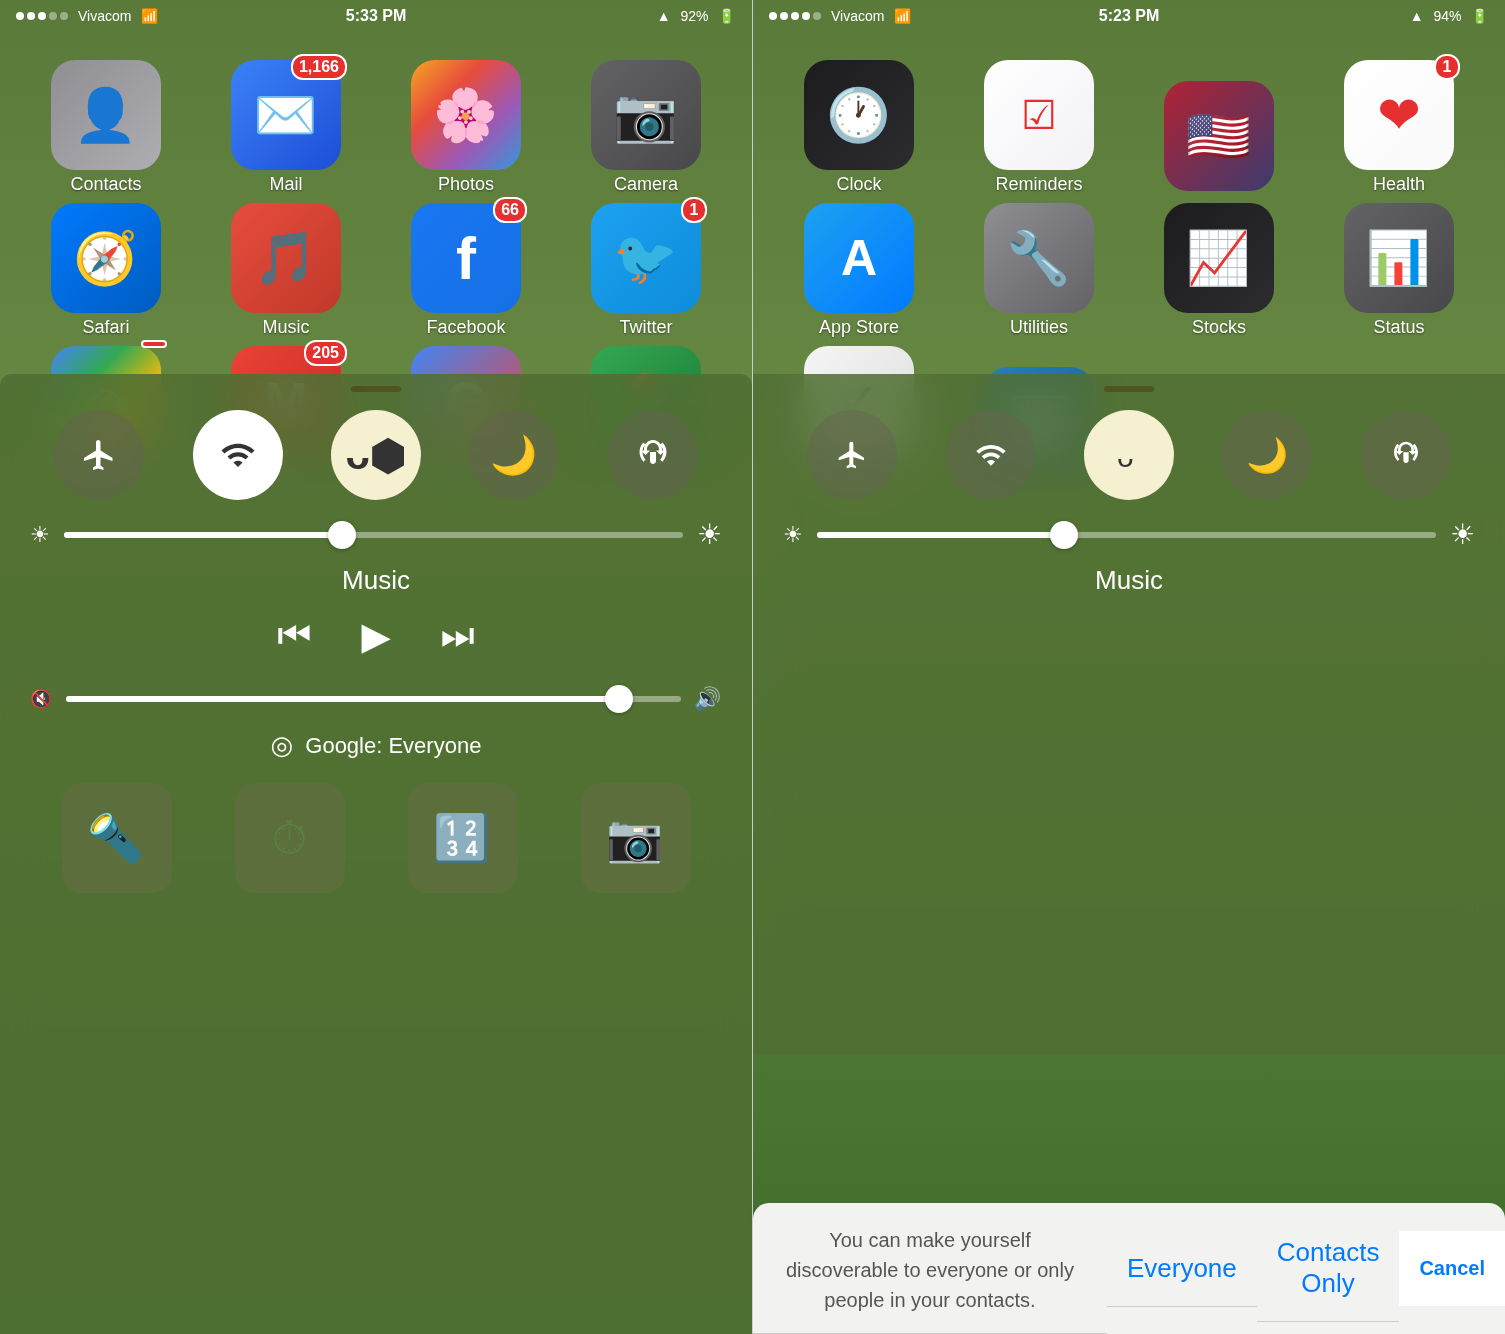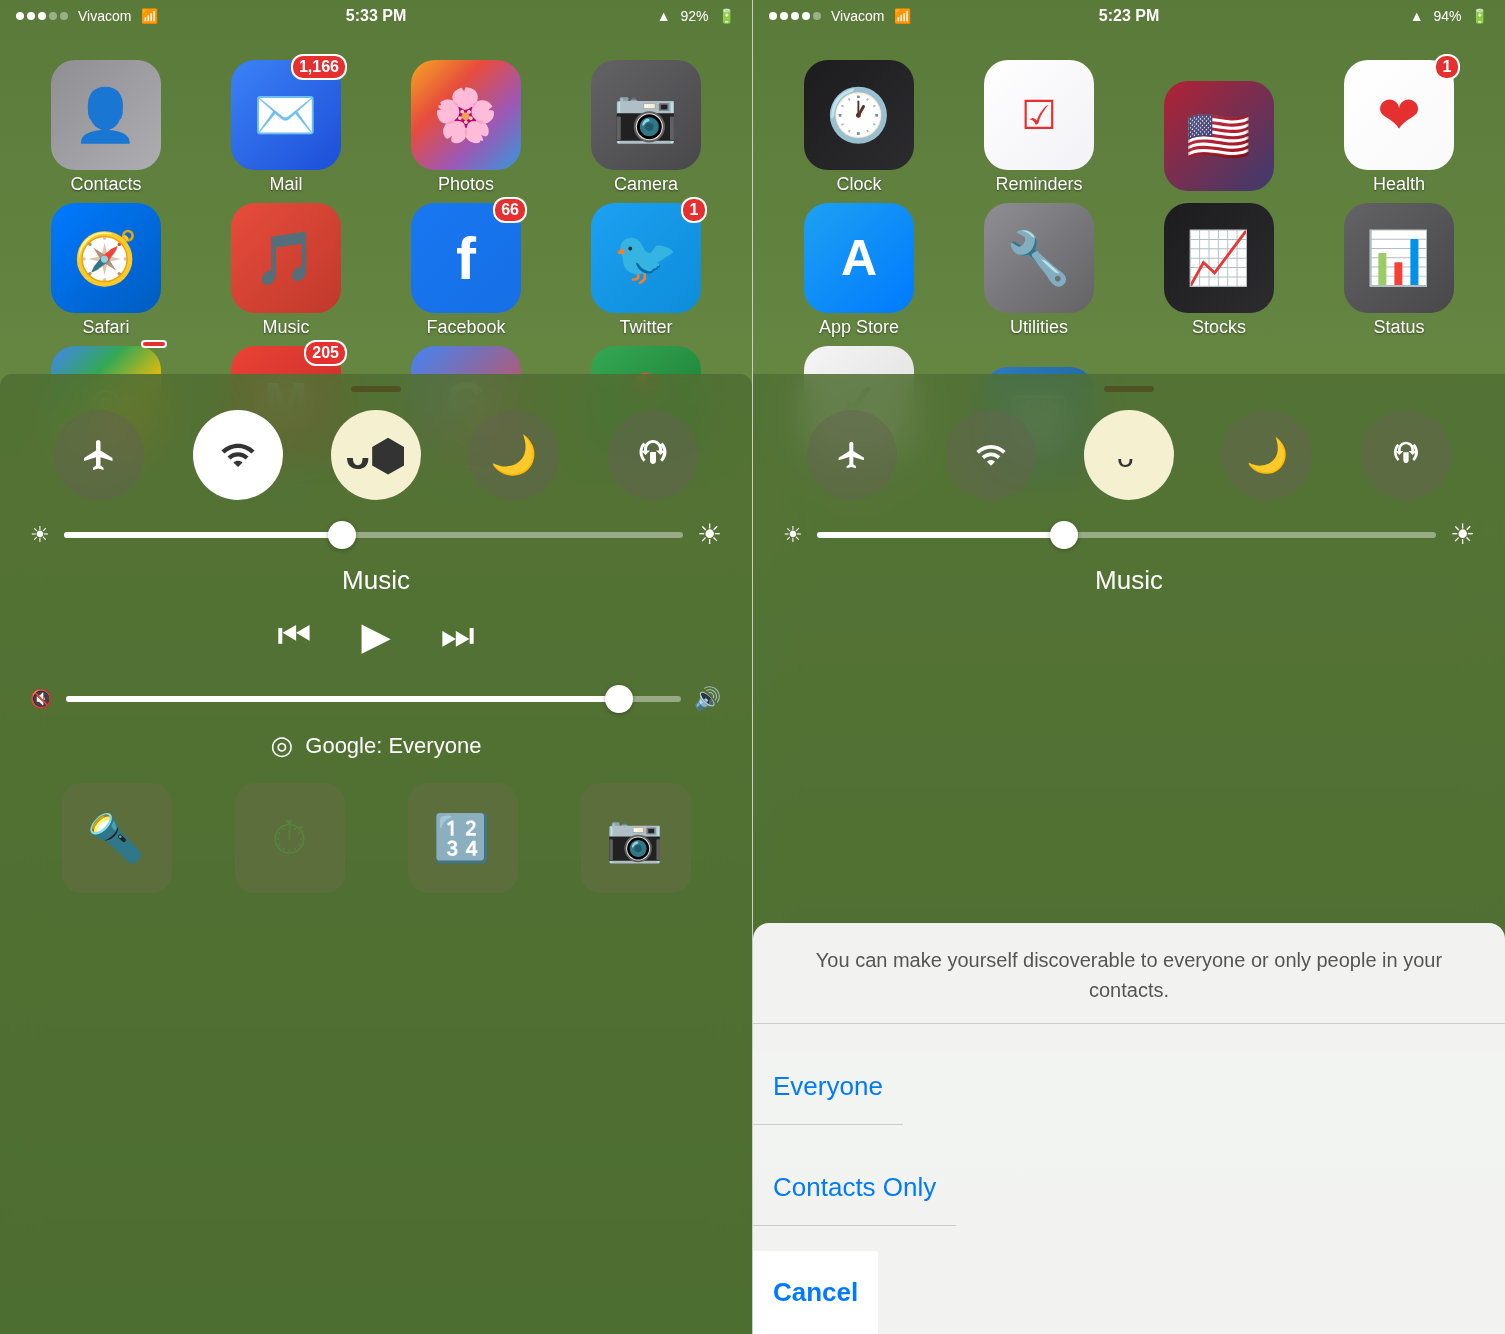--- a/index.html
+++ b/index.html
@@ -321,25 +321,24 @@
 
     
     .airdrop-dialog {
       position: absolute;
       bottom: 0;
       left: 0;
       width: 100%;
       background: rgba(248, 248, 248, 0.97);
       border-radius: 16px 16px 0 0;
       display: flex;
-      flex-direction: column;
-      align-items: flex-start;
+      flex-direction: row;
+      align-items: center;
       overflow: hidden;
       z-index: 10;
-      gap: 25px;
     }
 
     .airdrop-desc {
       padding: 22px 30px 18px;
       text-align: center;
       color: #555;
       font-size: 20px;
       line-height: 1.5;
       border-bottom: 1px solid #ccc;
     }
@@ -349,21 +348,21 @@
       text-align: center;
       font-size: 26px;
       color: #007aff;
       cursor: pointer;
       border-bottom: 1px solid #ccc;
     }
 
     .airdrop-cancel {
       padding: 26px 20px;
       text-align: center;
-      font-size: 26px;
+      font-size: 20px;
       color: #007aff;
       font-weight: bold;
       cursor: pointer;
       background: white;
     }
 
     
     .status-bar-left {
       position: absolute;
       top: 0; left: 0;

